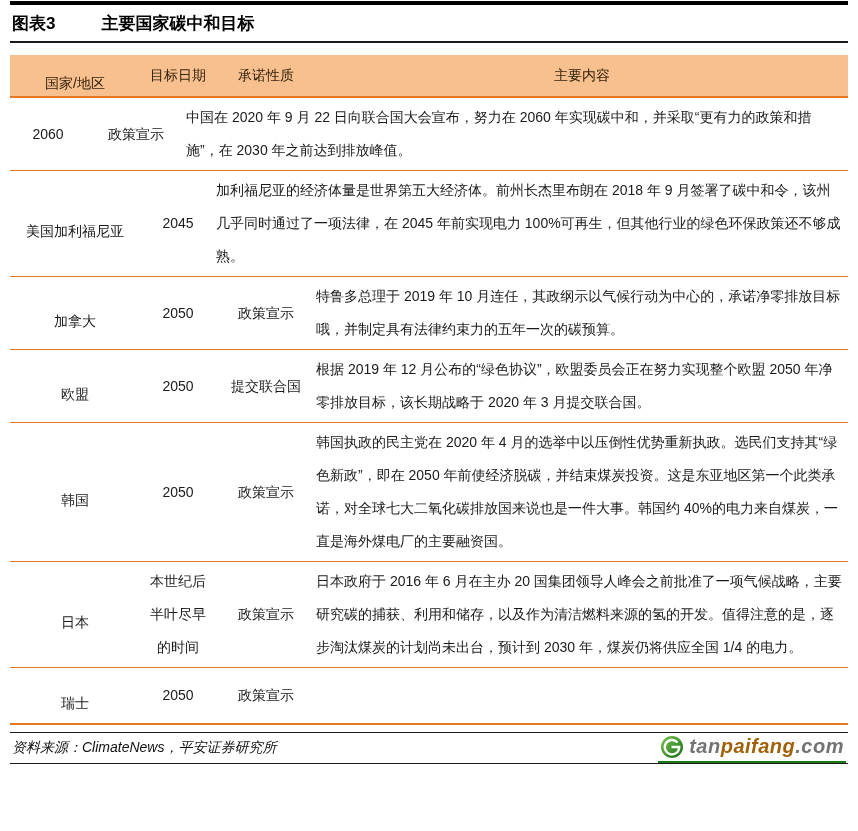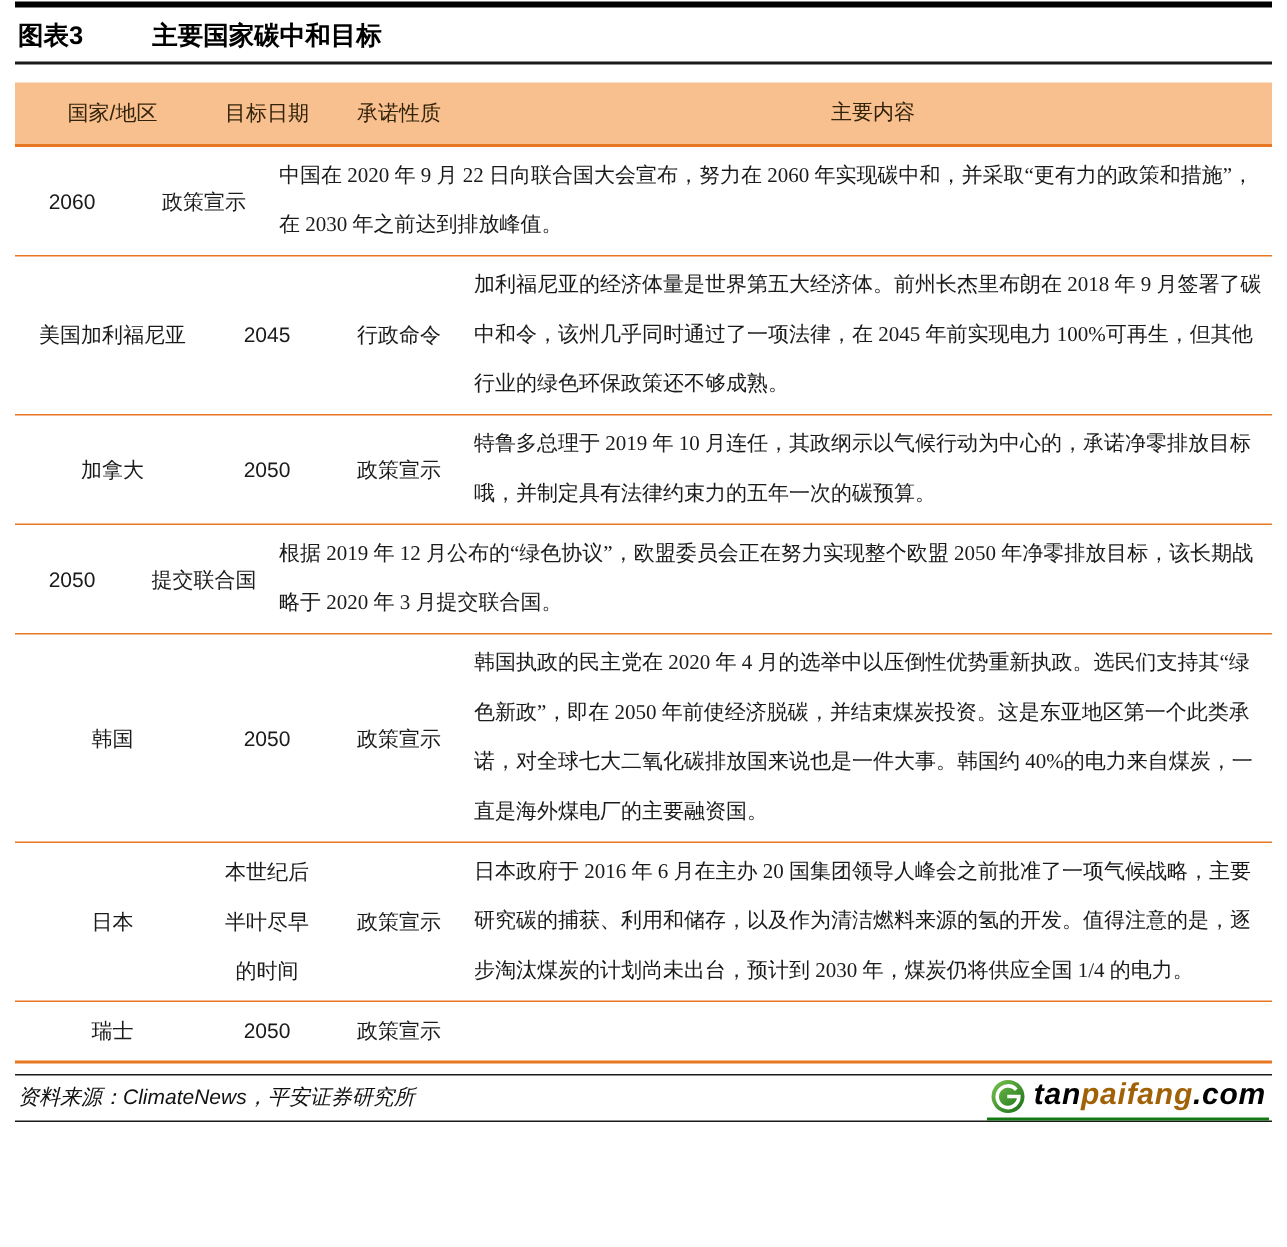--- a/index.html
+++ b/index.html
@@ -14,36 +14,36 @@
   .fig-title { font-size:17px; font-weight:bold; color:#000; margin-left:46px; }
   .title-rule { height:2px; background:#1a1a1a; }
 
   
   .table { margin-top:12px; border-bottom:2px solid #E87722; }
   .thead { display:flex; background:#F9C08F; height:43px; align-items:center;
            border-bottom:2px solid #E87722; color:#33220a; font-size:14px; }
   .trow { display:flex; border-top:1px solid #E87722; }
   .trow:first-child { border-top:none; }
   .cell { font-size:14px; line-height:33px; display:flex; align-items:center; justify-content:center; text-align:center; }
-  .c-region  { width:130px; flex:0 0 130px; }
+  .c-region  { width:130px; flex:0 0 130px;margin-top:16px; }
   .c-date    { width:76px;  flex:0 0 76px; }
   .c-date .inner { max-width:62px; word-break:break-all; }
   .c-nature  { width:100px; flex:0 0 100px; }
   .c-content { flex:1 1 auto; justify-content:flex-start; text-align:left;
-               padding:3px 4px 3px 0; word-break:break-all; display:flex; align-items:center;font-family:Liberation Serif, serif; }
+               padding:3px 4px 3px 0; word-break:break-all; display:flex; align-items:center; }
   .thead .c-content { padding:0; justify-content:center; text-align:center; }
   .trow .cell { padding-top:3px; padding-bottom:3px; }
 
   
   .footer-rule-top { height:1px; background:#1a1a1a; margin-top:7px; }
   .footer { display:flex; align-items:center; justify-content:space-between; height:30px; padding:0 2px; }
   .source { font-size:14px; font-style:italic; color:#111; }
   .logo { display:flex; align-items:center; gap:5px; border-bottom:2px solid #157A15; padding:1px 2px 2px 2px; }
   .logo-text { font-size:20px; font-weight:bold; font-style:italic; letter-spacing:0.5px; }
-  .lg-dark  { color:#000000; }
+  .lg-dark  { color:#737373; }
   .lg-light { color:#a16207; }
   .footer-rule-bottom { height:1px; background:#1a1a1a; }
 </style>
 </head>
 <body>
 
 <div class="page">
 
   <div class="top-bar"></div>
 
@@ -67,34 +67,34 @@
           </div>
       <div class="cell c-nature">政策宣示</div>
       <div class="cell c-content">中国在 2020 年 9 月 22 日向联合国大会宣布，努力在 2060 年实现碳中和，并采取“更有力的政策和措施”，在 2030 年之前达到排放峰值。</div>
     </div>
 
     <div class="trow">
       <div class="cell c-region">美国加利福尼亚</div>
       <div class="cell c-date">
             <span class="inner">2045</span>
           </div>
-      <div class="cell c-nature">行政命令</div>
       <div class="cell c-content">加利福尼亚的经济体量是世界第五大经济体。前州长杰里布朗在 2018 年 9 月签署了碳中和令，该州几乎同时通过了一项法律，在 2045 年前实现电力 100%可再生，但其他行业的绿色环保政策还不够成熟。</div>
     </div>
 
     <div class="trow">
       <div class="cell c-region">加拿大</div>
       <div class="cell c-date">
             <span class="inner">2050</span>
           </div>
       <div class="cell c-nature">政策宣示</div>
       <div class="cell c-content">特鲁多总理于 2019 年 10 月连任，其政纲示以气候行动为中心的，承诺净零排放目标哦，并制定具有法律约束力的五年一次的碳预算。</div>
     </div>
 
     <div class="trow">
+      <div class="cell c-region">欧盟</div>
       <div class="cell c-date">
             <span class="inner">2050</span>
           </div>
       <div class="cell c-nature">提交联合国</div>
       <div class="cell c-content">根据 2019 年 12 月公布的“绿色协议”，欧盟委员会正在努力实现整个欧盟 2050 年净零排放目标，该长期战略于 2020 年 3 月提交联合国。</div>
     </div>
 
     <div class="trow">
       <div class="cell c-region">韩国</div>
       <div class="cell c-date">

